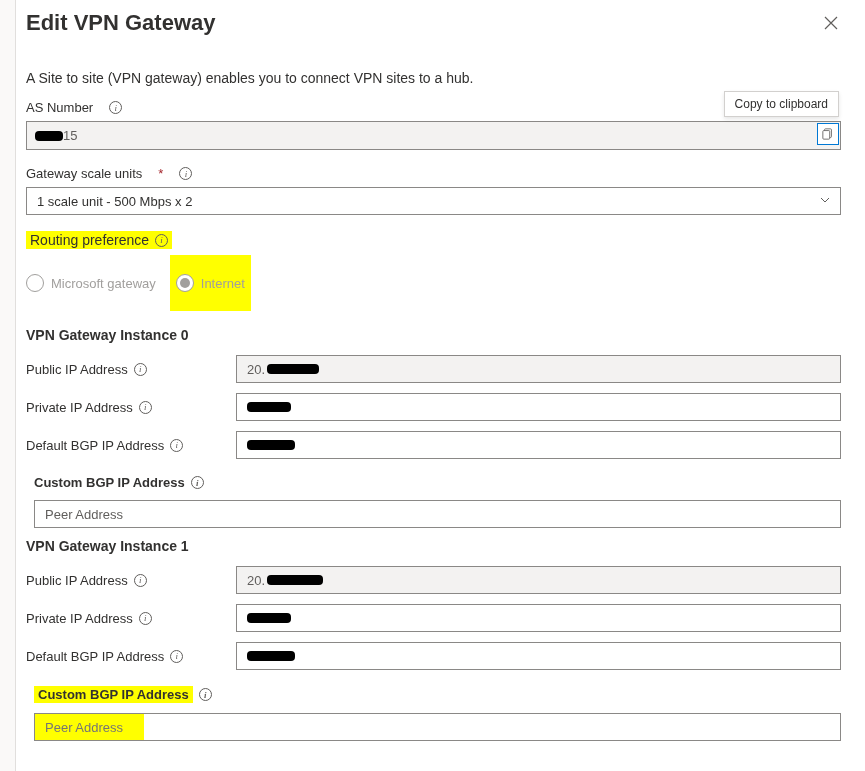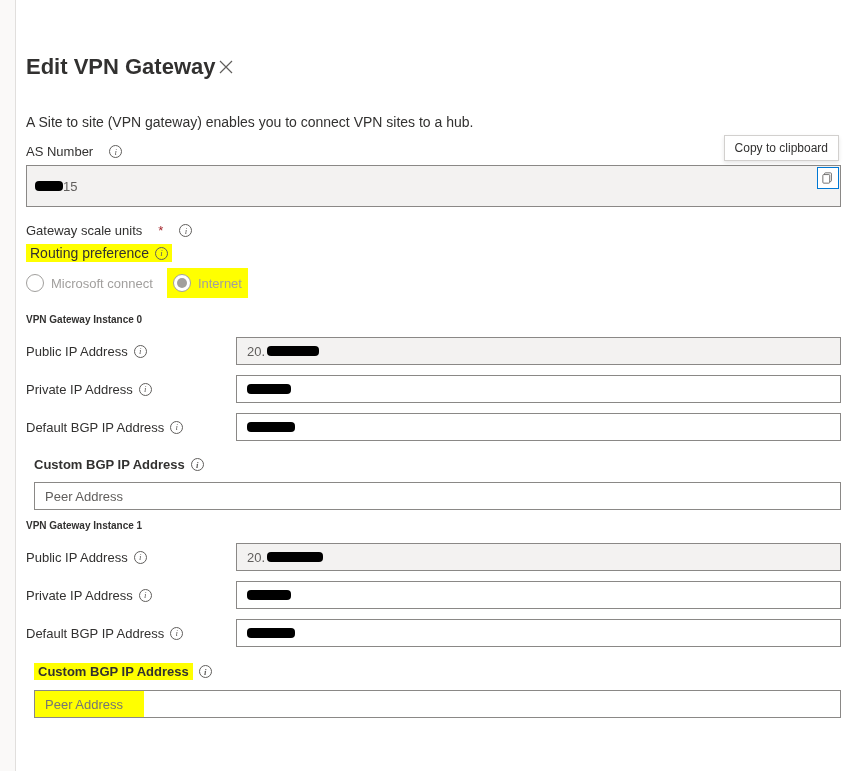--- a/index.html
+++ b/index.html
@@ -32,22 +32,22 @@
       right: 0;
       top: 0;
       bottom: 0;
       background: #ffffff;
       padding: 10px 24px 24px 10px;
       overflow: hidden;
     }
     .header {
       display: flex;
       align-items: center;
+      justify-content: space-between;
       padding-bottom: 8px;
-      margin-top: 44px;
     }
     .header h1 {
       font-size: 22px;
       font-weight: 600;
       color: #323130;
     }
     .close-x {
       width: 20px;
       height: 20px;
       cursor: pointer;
@@ -85,21 +85,21 @@
       align-items: center;
       justify-content: center;
       font-size: 9px;
       color: #605e5c;
       cursor: default;
       font-style: italic;
       font-family: Georgia, serif;
     }
     .text-input {
       width: 100%;
-      height: 42px;
+      height: 29px;
       border: 1px solid #8a8886;
       padding: 0 8px;
       font-size: 13px;
       background: #ffffff;
       color: #605e5c;
     }
     .text-input.readonly {
       background: #f3f2f1;
       color: #605e5c;
     }
@@ -199,27 +199,27 @@
     }
     .radio-circle.selected::after {
       content: '';
       width: 10px;
       height: 10px;
       border-radius: 50%;
       background: #a19f9d;
     }
     .radio-hl {
       background: #ffff00;
-      padding: 6px 6px;
+      padding: 19px 6px;
       display: inline-flex;
       align-items: center;
       gap: 7px;
     }
     .section-heading {
-      font-size: 10px;
+      font-size: 14px;
       font-weight: 700;
       margin: 10px 0 12px 0;
     }
     .kv-row {
       display: flex;
       align-items: center;
       margin-bottom: 10px;
     }
     .kv-label {
       width: 210px;
@@ -347,30 +347,40 @@
     </div>
   </div>
 
   <div class="field-row">
     <div class="field-label">
       <span>Gateway scale units</span>
       <span class="req">*</span>
       <span class="info-icon">i</span>
     </div>
   </div>
+  <div class="select-wrapper">
+    <div class="select-display">
+      <span>1 scale unit - 500 Mbps x 2</span>
+    </div>
+    <span class="select-caret">
+      <svg width="12" height="12" viewBox="0 0 12 12">
+          <path d="M2 4 L6 8 L10 4" fill="none" stroke="#605e5c" stroke-width="1"></path>
+        </svg>
+    </span>
+  </div>
 
   <div class="routing-row">
     <span class="highlight routing-label-wrap">
       <span>Routing preference</span>
       <span class="info-icon">i</span>
     </span>
     <div class="radio-row">
       <label class="radio-option">
         <span class="radio-circle"></span>
-        <span>Microsoft connect</span>
+        <span>Microsoft gateway</span>
       </label>
       <span class="radio-hl">
         <label class="radio-option">
           <span class="radio-circle selected"></span>
           <span>Internet</span>
         </label>
       </span>
     </div>
   </div>
 

